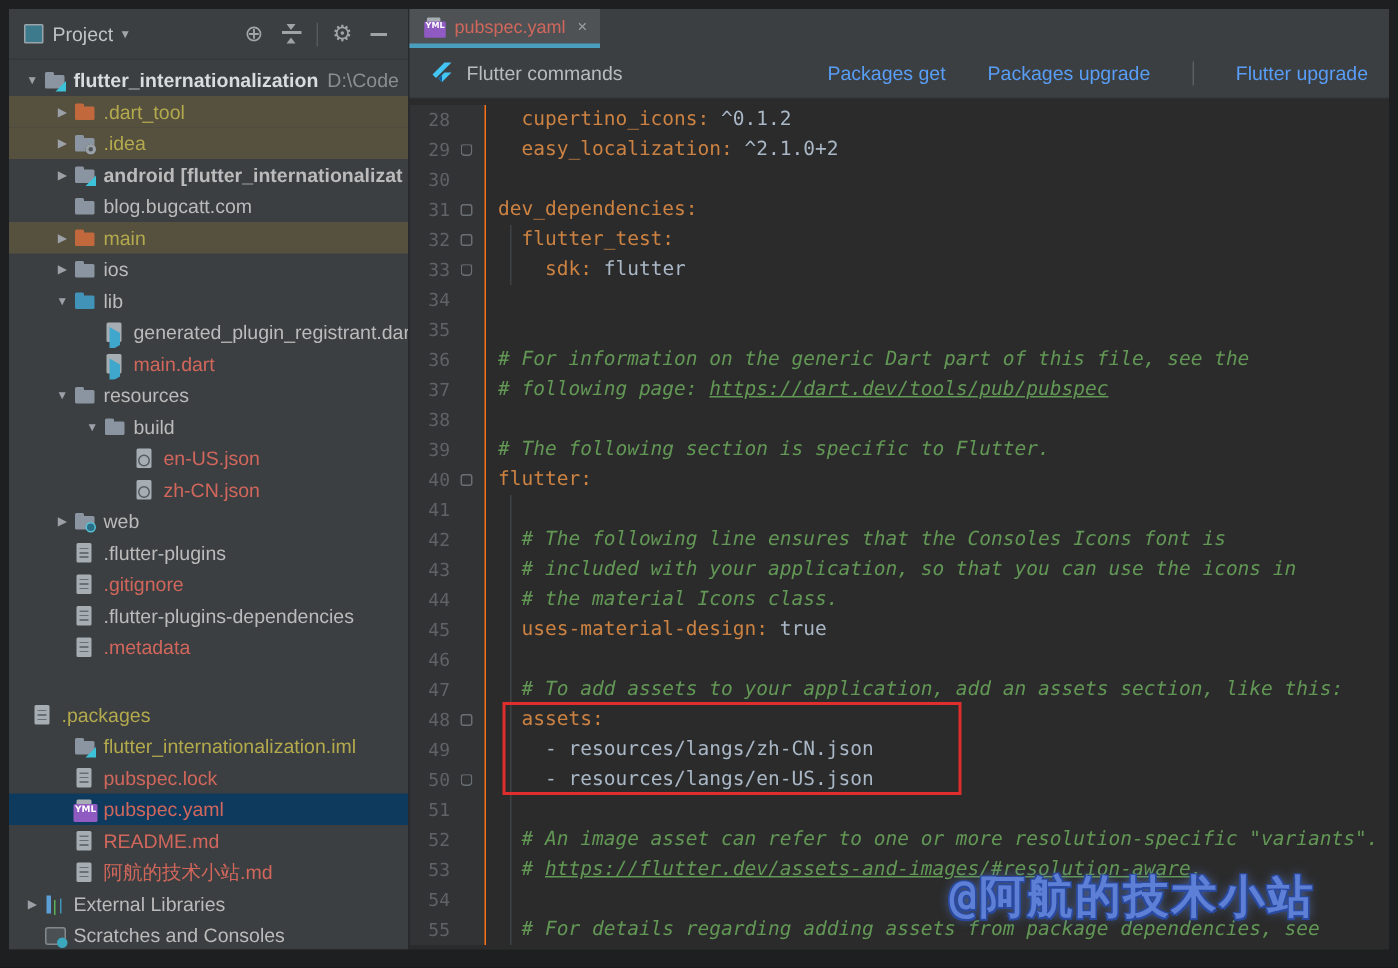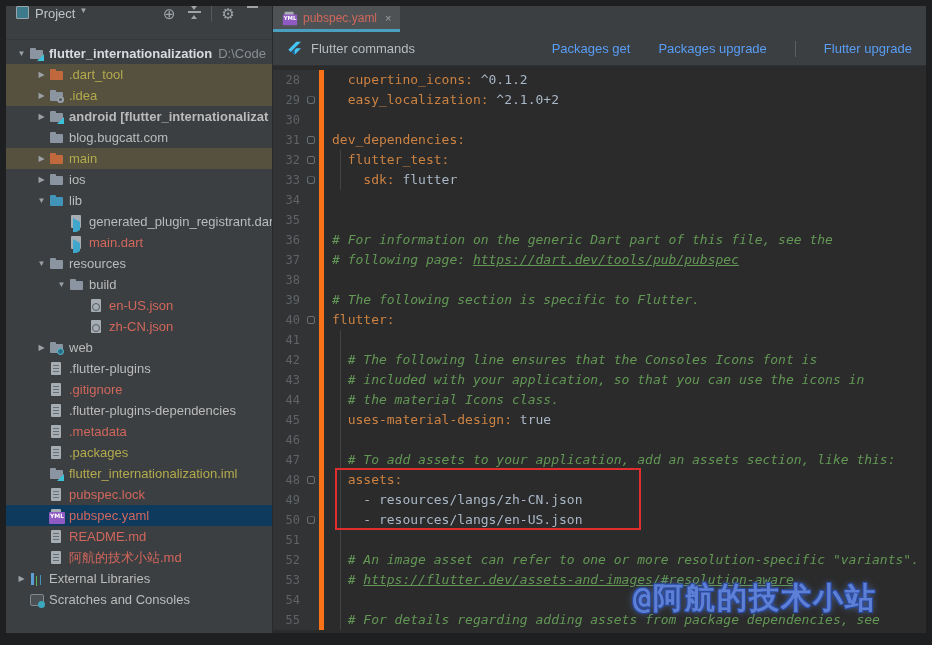--- a/index.html
+++ b/index.html
@@ -5,21 +5,21 @@
   html,body{margin:0;padding:0;background:#111;}
   *{box-sizing:border-box;}
   .window{
     width:932px;height:645px;position:relative;
     background:#2b2b2b;border:6px solid #1d1f21;border-bottom-width:12px;
     font-family:"Liberation Sans","DejaVu Sans",sans-serif;
     display:flex;overflow:hidden;
   }
   
   .panel{width:266px;flex:none;background:#3c3f41;display:flex;flex-direction:column;overflow:hidden;}
-  .panel-toolbar{height:34px;flex:none;display:flex;padding:0 8px 0 10px;border-bottom:1px solid #353839;}
+  .panel-toolbar{height:34px;flex:none;display:flex;align-items:center;padding:0 8px 0 10px;border-bottom:1px solid #353839;}
   .panel-title{color:#bfc4c8;font-size:13px;margin:0 4px 0 6px;}
   .caret{font-size:8px;color:#9fa5a9;}
   .tb-spacer{flex:1;}
   .tb-ic{color:#9fa5a9;font-size:15px;line-height:15px;margin:0 6px;cursor:default;}
   .ic-toolwin{width:13px;height:13px;background:#3d7a8c;border:1px solid #9aa5ab;border-radius:1px;}
   .ic-collapse{position:relative;width:13px;height:13px;margin:0 6px;
     background:linear-gradient(#0000 5px,#9fa3a6 5px 7px,#0000 7px);}
   .ic-collapse::before{content:"";position:absolute;top:0;left:3px;border:3px solid transparent;border-top:4px solid #9fa3a6;}
   .ic-collapse::after{content:"";position:absolute;bottom:0;left:3px;border:3px solid transparent;border-bottom:4px solid #9fa3a6;}
   .tb-divider{width:1px;height:16px;background:#55595d;margin:0 4px;}
@@ -70,21 +70,21 @@
   .tab-close{color:#9da3a7;font-size:11px;margin-left:3px;}
   .flutterbar{height:34px;flex:none;background:#3c3f41;border-bottom:1px solid #2f3234;display:flex;align-items:center;padding:0 14px;}
   .fl-label{color:#b6bcc0;font-size:13px;margin-left:8px;}
   .fl-actions{margin-left:auto;display:flex;align-items:center;}
   .fl-link{color:var(--link,#589df6);font-size:13px;margin-left:28px;cursor:pointer;}
   .fl-divider{width:1px;height:16px;background:#5a5f63;margin-left:28px;}
   
   #code-wrap{flex:1;position:relative;overflow:hidden;padding-top:4px;background:#2b2b2b;
     font-family:"DejaVu Sans Mono","Liberation Mono",monospace;font-size:13px;}
   .code-line{display:flex;height:20px;line-height:20px;white-space:pre;}
-  .gut{width:51px;flex:none;display:flex;background:#313335;border-right:5px solid #f97316;}
+  .gut{width:51px;flex:none;display:flex;background:#313335;border-right:1px solid #f97316;}
   .ln{width:27px;text-align:right;color:var(--line-number,#606366);font-size:12px;flex:none;}
   .foldc{width:22px;flex:none;display:flex;align-items:center;justify-content:center;}
   .fold{width:8px;height:8px;border:1px solid #6a6f73;border-radius:2px;}
   .fold.e{border-radius:2px 2px 3px 3px;border-top-color:#53575a;}
   .code-text{flex:1;padding-left:8px;overflow:hidden;color:#a9b7c6;}
   .seg-k{color:var(--key,#cc8242);}
   .seg-v{color:var(--value,#a9b7c6);}
   .seg-p{color:#a9b7c6;}
   .seg-c{color:var(--comment,#629755);font-style:italic;}
   .seg-l{color:var(--comment,#629755);font-style:italic;text-decoration:underline;}
@@ -211,21 +211,21 @@
         <div class="tree-row" style="padding-left: 28px;">
           <span class="tree-arrow"></span>
           <span class="ic page"></span>
           <span class="">.flutter-plugins-dependencies</span>
         </div>
         <div class="tree-row" style="padding-left: 28px;">
           <span class="tree-arrow"></span>
           <span class="ic page"></span>
           <span class="t-red">.metadata</span>
         </div>
-        <div class="tree-row" style="padding-left: 28px;">
+        <div class="tree-row" style=" margin-top: 24px;">
           <span class="tree-arrow"></span>
           <span class="ic page"></span>
           <span class="t-olive">.packages</span>
         </div>
         <div class="tree-row" style="padding-left: 28px;">
           <span class="tree-arrow"></span>
           <span class="ic folder-flutter">
             <i class="ov-flutter"></i>
           </span>
           <span class="t-olive">flutter_internationalization.iml</span>

